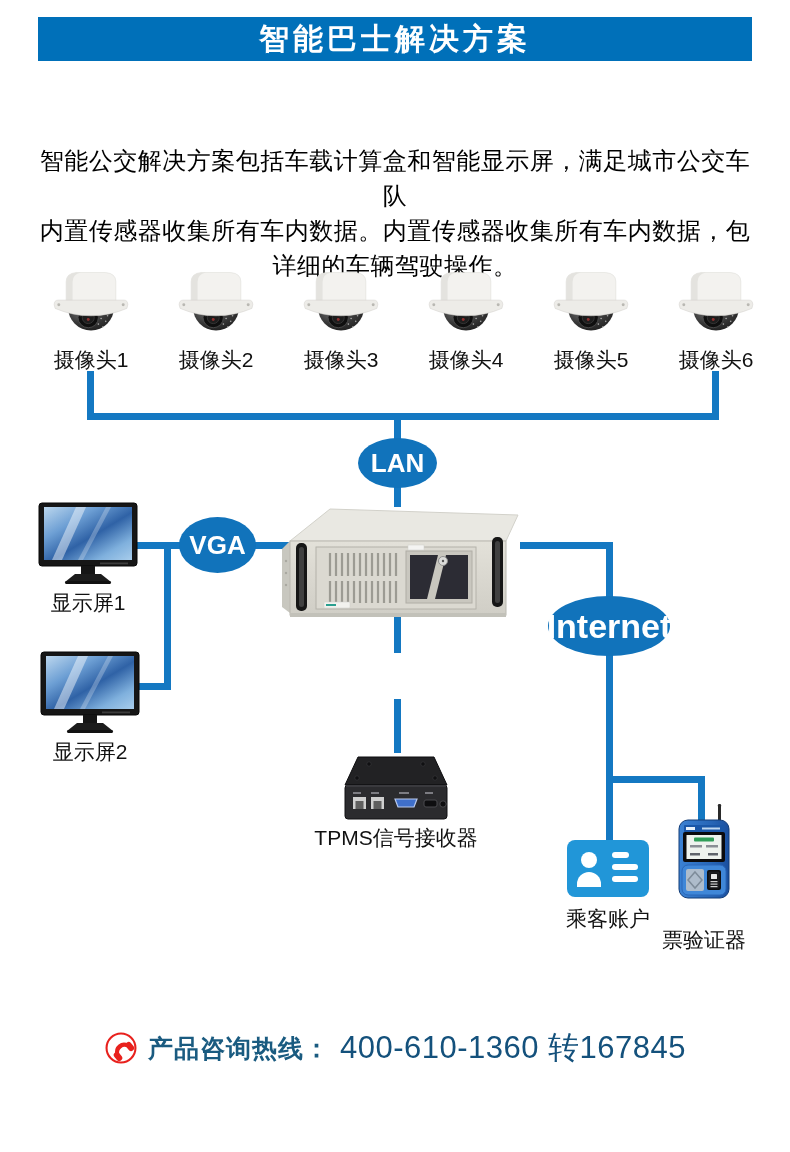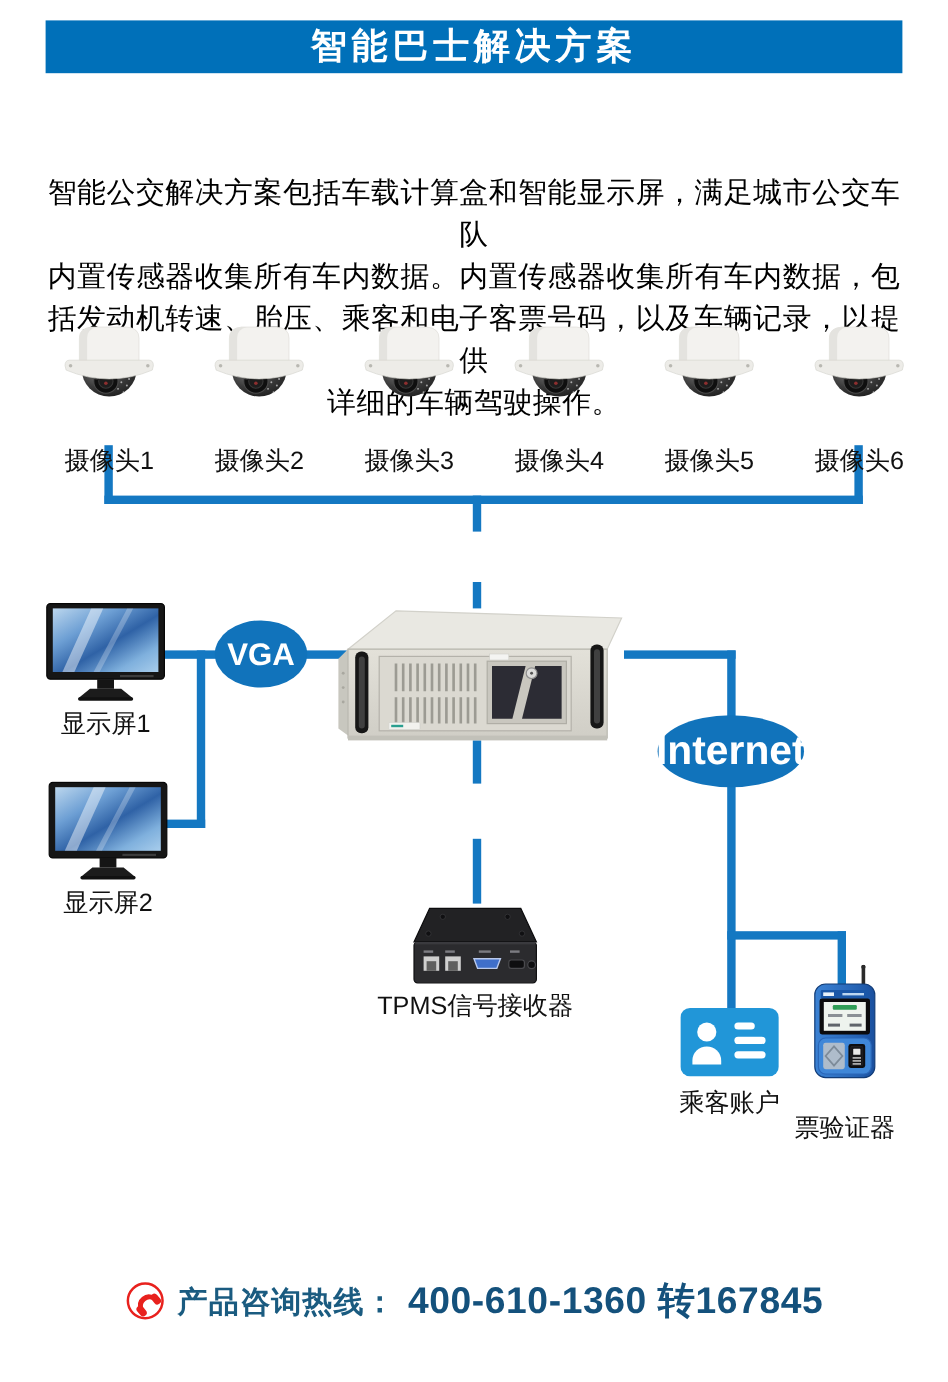--- a/index.html
+++ b/index.html
@@ -3,30 +3,30 @@
 <meta charset="utf-8">
 <style>
   html,body{margin:0;padding:0;background:#fff;}
   .page{position:relative;width:790px;height:1152px;background:#ffffff;overflow:hidden;
         font-family:"Liberation Sans","DejaVu Sans",sans-serif;padding-left:40px;}
   .banner{position:absolute;left:38px;top:17px;width:714px;height:44px;background:#0070b9;
           color:#fff;font-size:30px;font-weight:bold;letter-spacing:4px;text-align:center;line-height:44px;}
   .intro{position:absolute;left:30px;top:99px;width:730px;text-align:center;font-size:24px;
          line-height:35px;color:#000;font-weight:500;letter-spacing:0.5px;margin-top:44px;}
   .cam{position:absolute;width:92px;height:81px;z-index:2;}
-  .cam-label{position:absolute;width:120px;font-size:21px;color:#111;text-align:center;z-index:2;margin-top:24px;}
+  .cam-label{position:absolute;width:120px;font-size:21px;color:#111;text-align:center;z-index:2;}
   .dev-label{position:absolute;font-size:21px;color:#111;text-align:center;z-index:2;}
   .line{position:absolute;background:#1478c2;z-index:1;}
   .node{position:absolute;background:#1173bb;border-radius:50%;color:#fff;font-weight:bold;
         display:flex;align-items:center;justify-content:center;z-index:3;font-size:26px;}
   .img{position:absolute;z-index:2;}
-  .hotline{position:absolute;left:0;top:1064px;width:790px;height:40px;display:flex;
+  .hotline{position:absolute;left:0;top:1028px;width:790px;height:40px;display:flex;
            align-items:center;justify-content:center;gap:10px;z-index:2;}
   .hl-label{font-size:25px;font-weight:700;color:#1a5b80;letter-spacing:1px;}
-  .hl-number{font-size:31px;font-weight:700;color:#14517c;letter-spacing:0.5px;}
+  .hl-number{font-size:31px;font-weight:400;color:#14517c;letter-spacing:0.5px;}
 </style>
 </head>
 <body>
 
 <div class="page">
 
   <svg width="0" height="0" style="position:absolute" aria-hidden="true">
     <defs>
       <radialGradient id="gr-dome" cx="0.38" cy="0.3" r="0.85">
         <stop offset="0" stop-color="#6d6d6d"></stop>
@@ -85,21 +85,20 @@
     </defs>
   </svg>
 
   <div class="banner">
     <span>智能巴士解决方案</span>
   </div>
 
   <div class="intro">
     <div>智能公交解决方案包括车载计算盒和智能显示屏，满足城市公交车队</div>
     <div>内置传感器收集所有车内数据。内置传感器收集所有车内数据，包</div>
-    <div>括发动机转速、胎压、乘客和电子客票号码，以及车辆记录，以提供</div>
     <div>详细的车辆驾驶操作。</div>
   </div>
 
   <svg class="cam" style="left:45px;top:267px">
       <use href="#sym-camera"></use>
     </svg>
   <svg class="cam" style="left:170px;top:267px">
       <use href="#sym-camera"></use>
     </svg>
   <svg class="cam" style="left:295px;top:267px">
@@ -131,20 +130,23 @@
   <div class="line" style="left:164px;top:542px;width:7px;height:148px"></div>
   <div class="line" style="left:134px;top:683px;width:37px;height:7px"></div>
   <div class="line" style="left:520px;top:542px;width:93px;height:7px"></div>
   <div class="line" style="left:606px;top:542px;width:7px;height:57px"></div>
   <div class="line" style="left:606px;top:654px;width:7px;height:188px"></div>
   <div class="line" style="left:606px;top:776px;width:99px;height:7px"></div>
   <div class="line" style="left:698px;top:776px;width:7px;height:49px"></div>
   <div class="line" style="left:394px;top:617px;width:7px;height:36px"></div>
   <div class="line" style="left:394px;top:699px;width:7px;height:54px"></div>
 
+  <div class="node" style="left:358px;top:438px;width:79px;height:50px">
+    <span>LAN</span>
+  </div>
   <div class="node" style="left:179px;top:517px;width:77px;height:56px">
     <span>VGA</span>
   </div>
   <div class="node" style="left:548px;top:596px;width:122px;height:60px;font-size:34px">
     <span>Internet</span>
   </div>
 
   <svg class="img" style="left:280px;top:499px" width="248" height="122" viewBox="0 0 248 122">
     <polygon points="10,42 50,10 238,16 226,42" fill="#e9e8e2" stroke="#d2d1ca" stroke-width="1"></polygon>
     <polygon points="2,50 10,42 10,114 2,108" fill="#c8c7bf"></polygon>

